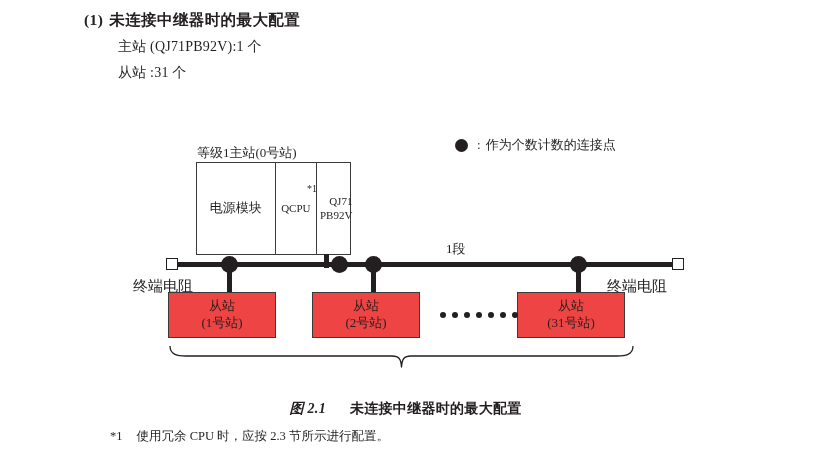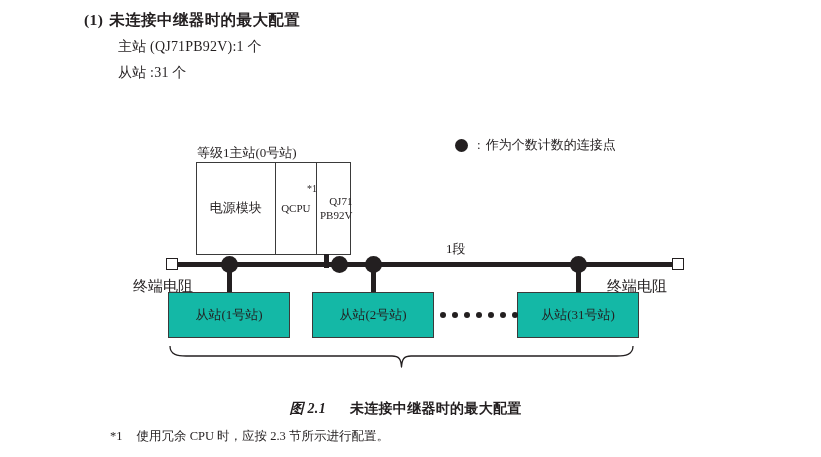--- a/index.html
+++ b/index.html
@@ -176,27 +176,27 @@
     left: 446px;
     top: 240px;
     font-size: 13px;
     white-space: nowrap;
   }
 
   
   .slave-box {
     position: absolute;
     top: 292px;
-    width: 122px;
+    width: 108px;
     height: 46px;
     border: 1.3px solid #3a3a3a;
     box-sizing: border-box;
-    background: #14b8a6;
-    display: flex;
-    flex-direction: row;
+    background: #ef4444;
+    display: flex;
+    flex-direction: column;
     align-items: center;
     justify-content: center;
     font-size: 13px;
     line-height: 1.3;
     white-space: nowrap;
   }
 
   
   .ellipsis {
     position: absolute;

